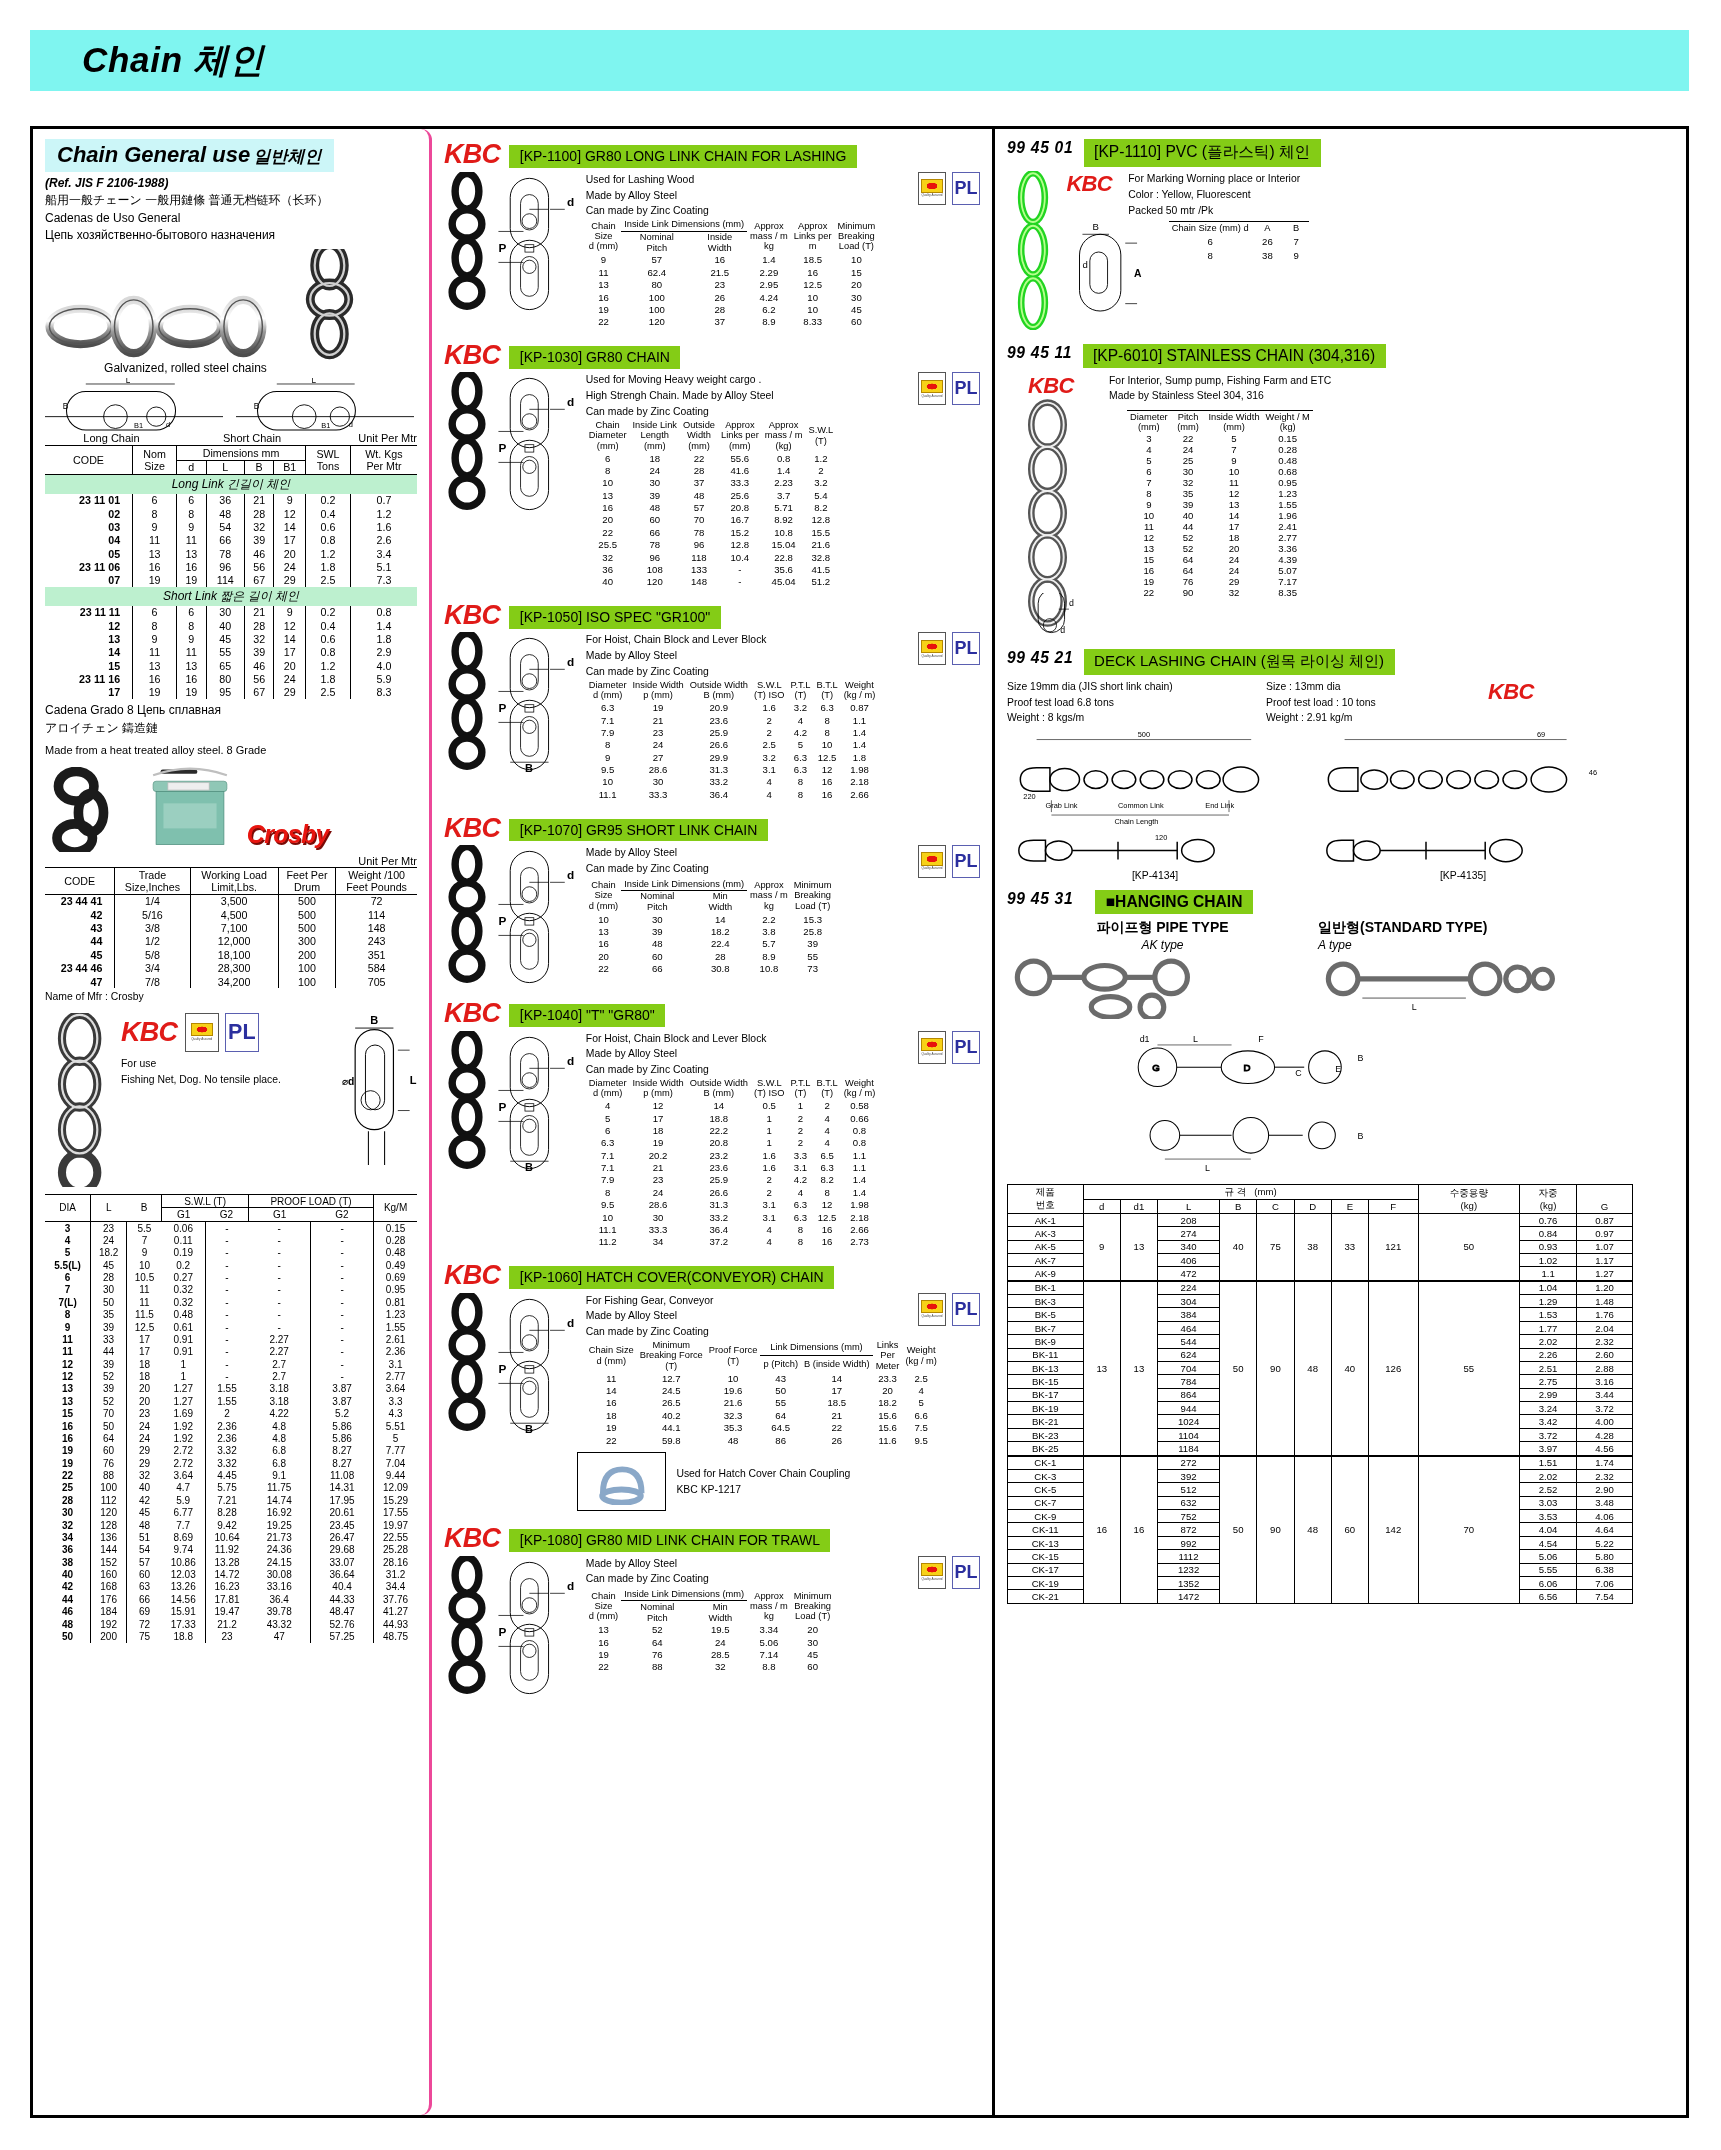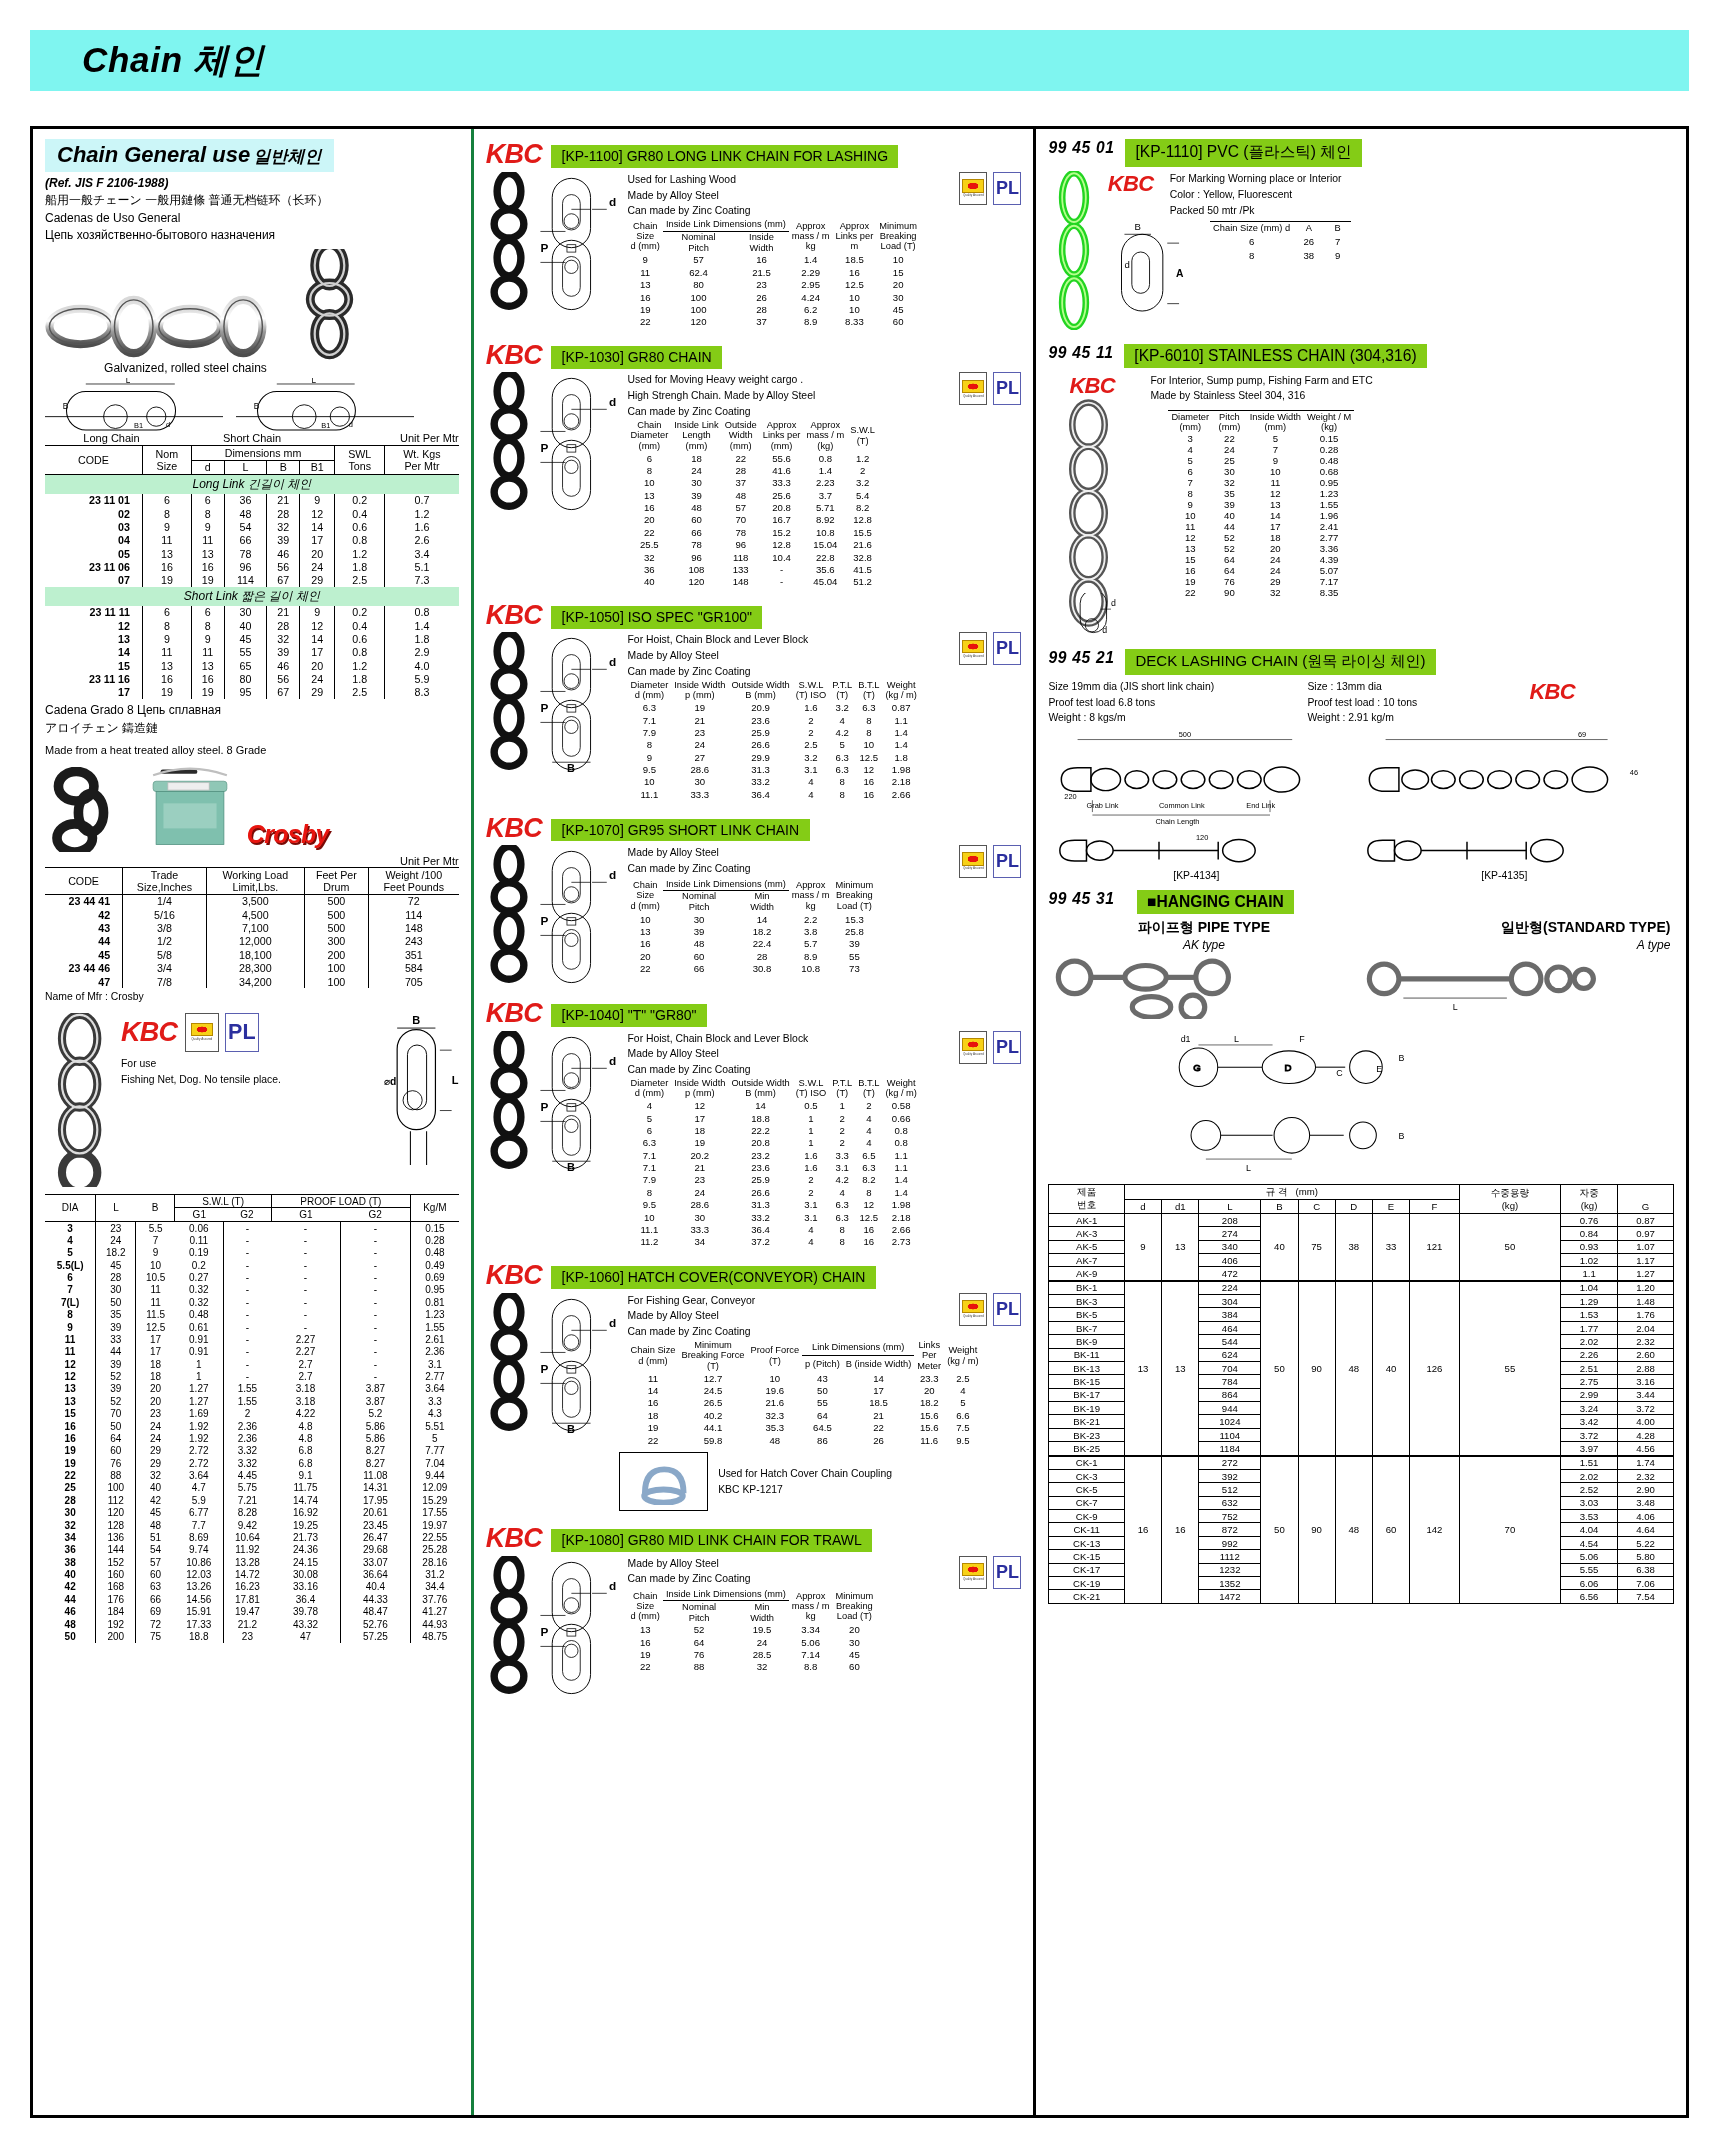--- a/index.html
+++ b/index.html
@@ -21,21 +21,21 @@
   #page-banner .title {
     font-size:35px; font-weight:bold; font-style:italic;
     letter-spacing:0.7px; padding-left:52px;
   }
   
   #frame {
     position:absolute; left:30px; top:126px; width:1659px; height:1992px;
     border:3px solid #000; display:flex; background:#fff;
   }
   .col { position:relative; height:100%; }
-  .col.left   { width:441px; border-right:3px solid #15803d; }
+  .col.left   { width:399px; border-right:3px solid #ec4899;border-radius:11px; }
   .col.mid    { width:563px; border-right:3px solid #000; }
   .col.right  { width:650px; }
   .pad { padding:10.4px 12px; }
 
   
   .greenbar {
     background:#84cc16; display:inline-block; padding:3px 10.4px 3.7px 10.4px;
     font-size:15px; white-space:nowrap;
   }
   .cyanbar {
@@ -2076,21 +2076,21 @@
             <ellipse cx="132" cy="34" rx="28" ry="16"></ellipse>
             <path d="M160 34 h40"></path>
             <circle cx="222" cy="34" r="22"></circle>
           </g>
           <g fill="none" stroke="#6b6b6b" stroke-width="7">
             <ellipse cx="140" cy="74" rx="26" ry="14"></ellipse>
             <circle cx="196" cy="74" r="16"></circle>
           </g>
         </svg>
       </div>
-      <div style="width:311px;text-align:right">
+      <div style="width:311px;text-align:left">
         <div style="font-size:14px;font-weight:bold">일반형(STANDARD TYPE)</div>
         <div style="font-size:12px;font-style:italic;margin-top:1.5px">A type</div>
         <svg width="244" height="67" viewBox="0 0 330 90">
           <g fill="none" stroke="#6b6b6b" stroke-width="7">
             <circle cx="34" cy="36" r="20"></circle>
             <path d="M54 36 h150"></path>
             <circle cx="226" cy="36" r="20"></circle>
             <circle cx="270" cy="36" r="16"></circle>
             <circle cx="304" cy="36" r="13"></circle>
           </g>

